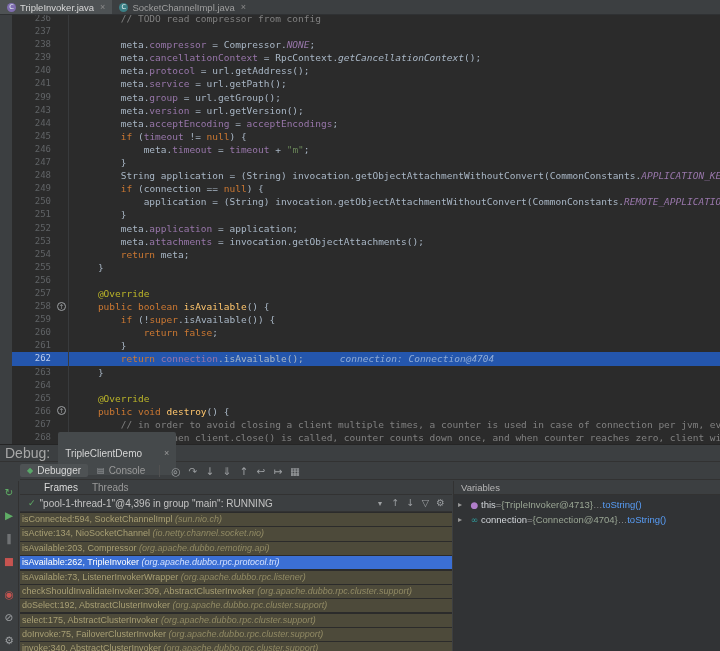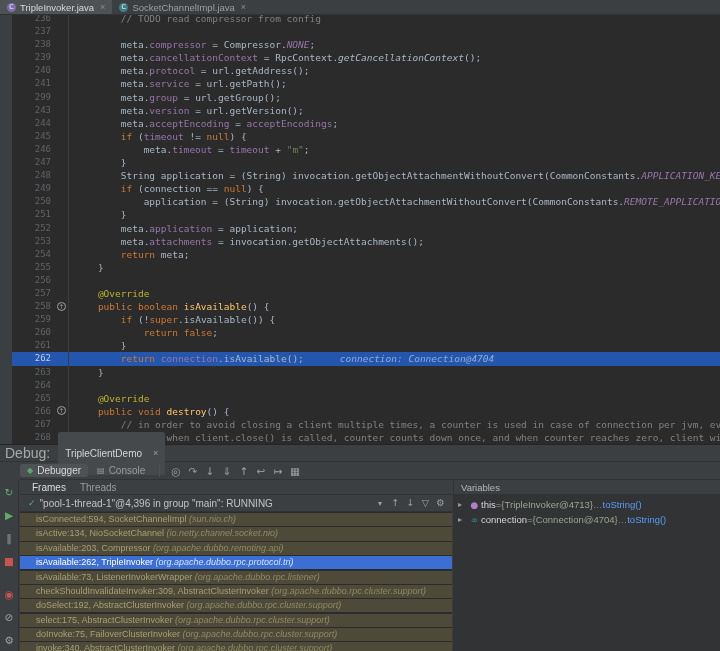--- a/index.html
+++ b/index.html
@@ -30,51 +30,51 @@
   .code-line.exec .ln{color:#bcccec;}
   .hint{color:#8fabd5;font-style:italic;margin-left:36px;}
   .tk-d{color:#a9b7c6}.tk-k{color:#cc7832}.tk-f{color:#9876aa}
   .tk-cn{color:#9876aa;font-style:italic}.tk-s{color:#6a8759}.tk-cm{color:#808080}
   .tk-an{color:#bbb529}.tk-md{color:#ffc66d}.tk-si{color:#a9b7c6;font-style:italic}
 
   
   .debug{position:absolute;top:444px;left:0;right:0;height:207px;background:#3c3f41;border-top:1px solid #252525;}
   .dbg-header{height:17px;display:flex;align-items:center;border-bottom:1px solid #323232;}
   .dbg-label{color:#a8a8a8;font-size:14px;margin-left:5px;}
-  .session-tab{display:flex;align-items:center;gap:11px;background:#45494b;color:#d5d5d5;font-size:10px;
+  .session-tab{display:flex;align-items:center;gap:22px;background:#45494b;color:#d5d5d5;font-size:10px;
     padding:16px 7px;margin-left:8px;border-radius:2px 2px 0 0;cursor:pointer;}
   .session-close{color:#9a9a9a;font-size:9px;}
 
   .dbg-toolbar{height:18px;display:flex;align-items:center;margin-left:20px;border-bottom:1px solid #323232;gap:2px;}
   .vtab{display:flex;align-items:center;gap:4px;font-size:10px;color:#9a9a9a;padding:1px 7px;cursor:pointer;border-radius:2px;}
   .vtab.active{background:#4e5254;color:#d5d5d5;}
   .vtic{font-size:8px;font-family:"DejaVu Sans",sans-serif;}
   .tbsep{width:1px;height:12px;background:#515151;margin:0 5px;}
   .tico{width:17px;text-align:center;font-size:10.5px;color:#9da0a3;cursor:pointer;
     font-family:"DejaVu Sans",sans-serif;line-height:16px;}
 
   .dbg-content{position:absolute;top:36px;bottom:0;left:0;right:0;}
   .lefttools{position:absolute;left:0;top:0;bottom:0;width:19px;border-right:1px solid #323232;
     display:flex;flex-direction:column;align-items:center;padding:3px 0;gap:7px;}
   .lefttools .spacer{flex:1;}
 
   .frames-panel{position:absolute;left:20px;top:0;bottom:0;width:432px;display:flex;flex-direction:column;}
-  .panel-tabs{height:14px;display:flex;gap:14px;align-items:center;padding-left:12px;font-size:10px;
+  .panel-tabs{height:14px;display:flex;gap:14px;align-items:center;padding-left:24px;font-size:10px;
     border-bottom:1px solid #323232;flex:none;}
   .ptab{color:#9a9a9a;cursor:pointer;}
   .ptab.active{color:#dcdcdc;}
   .thread-row{height:17px;display:flex;align-items:center;font-size:10px;color:#c2c2c2;
     padding:0 4px;border-bottom:1px solid #323232;flex:none;}
   .th-check{color:#5fad65;margin:0 4px;font-family:"DejaVu Sans",sans-serif;font-size:9px;}
   .th-text{flex:1;overflow:hidden;white-space:nowrap;}
   .th-chev{color:#9da0a3;font-family:"DejaVu Sans",sans-serif;margin-right:6px;font-size:8px;}
   .thread-icons{display:flex;}
   .thread-icons .tico{width:15px;font-size:9.5px;}
   .frames-list{flex:1;background:#2b2b2b;overflow:hidden;padding-top:1px;}
-  .frame{height:13.2px;line-height:13.2px;margin-bottom:1.2px;padding-left:16px;font-size:9px;
+  .frame{height:13.2px;line-height:13.2px;margin-bottom:1.2px;padding-left:2px;font-size:9px;
     white-space:nowrap;overflow:hidden;cursor:pointer;color:#a9b7c6;}
   .frame.lib{background:#4d4a3a;color:#a89f74;}
   .frame.lib .pkg{color:#918a64;font-style:italic;}
   .frame.sel{background:#3b6fd4;color:#ffffff;}
   .frame.sel .pkg{color:#d3e1ff;font-style:italic;}
 
   .vars-panel{position:absolute;left:453px;right:0;top:0;bottom:0;border-left:1px solid #323232;
     display:flex;flex-direction:column;}
   .vars-header{height:14px;flex:none;border-bottom:1px solid #323232;display:flex;align-items:center;
     padding-left:7px;font-size:9.5px;color:#b6b6b6;}

